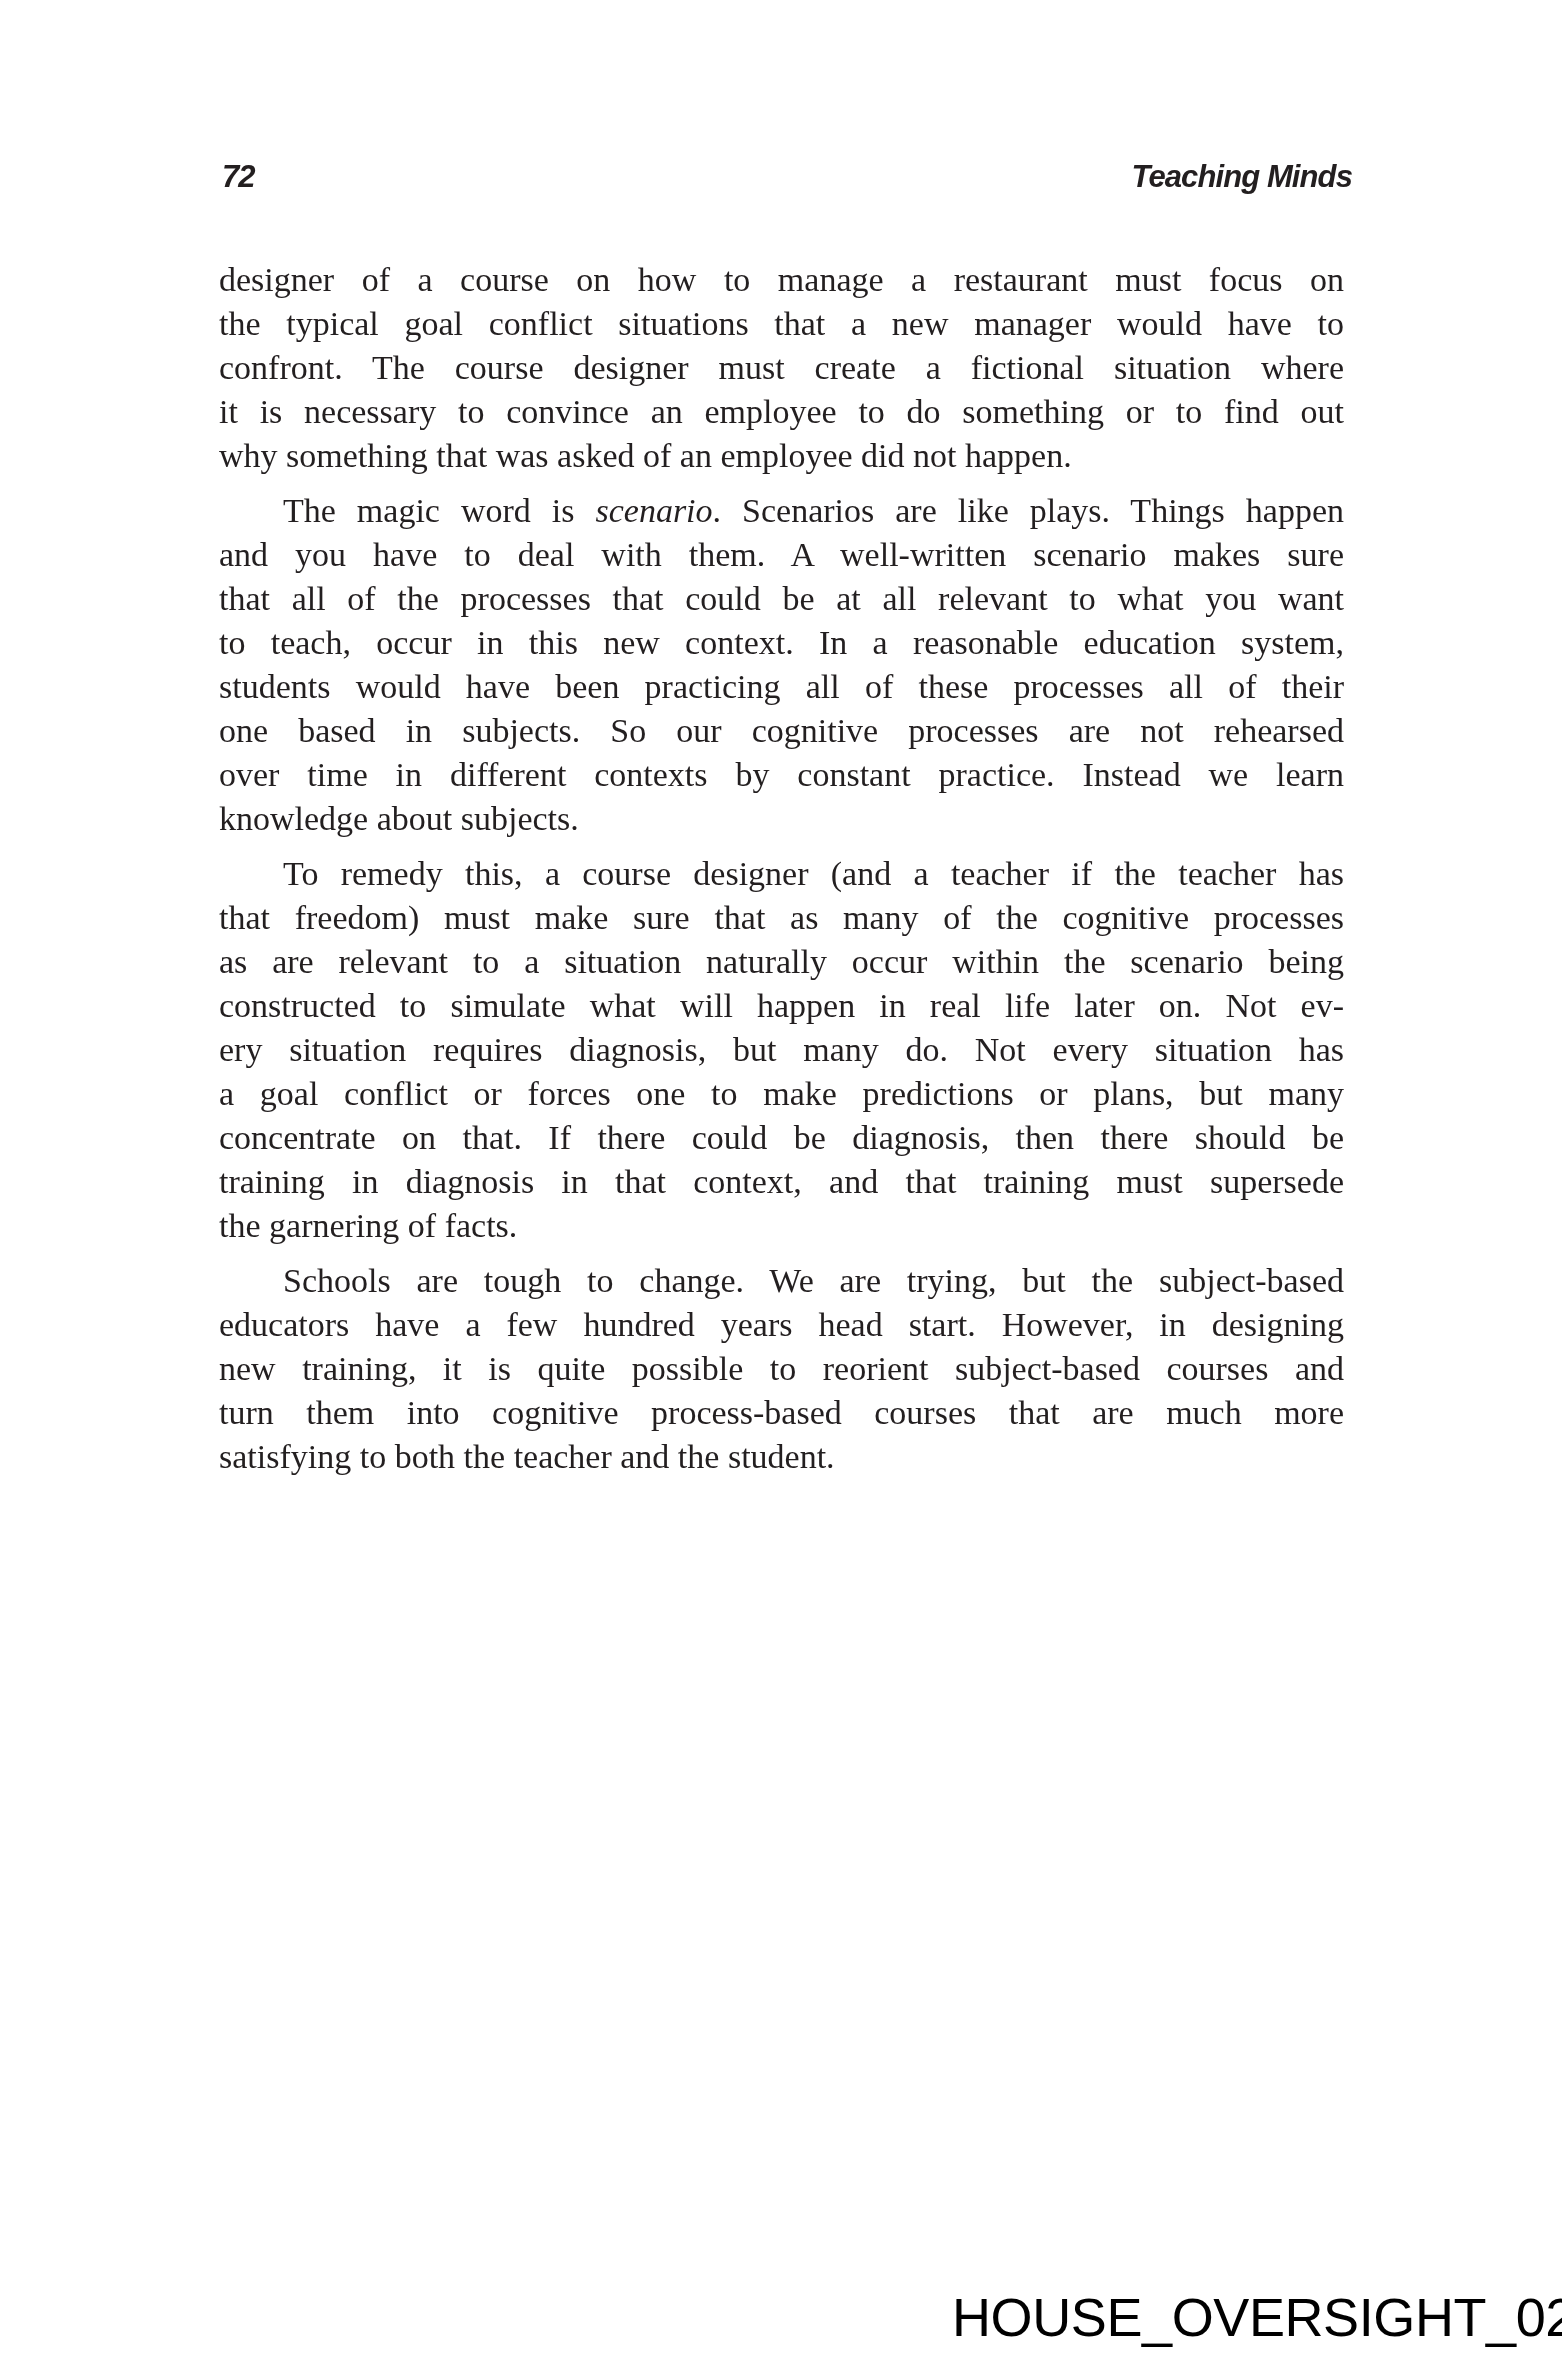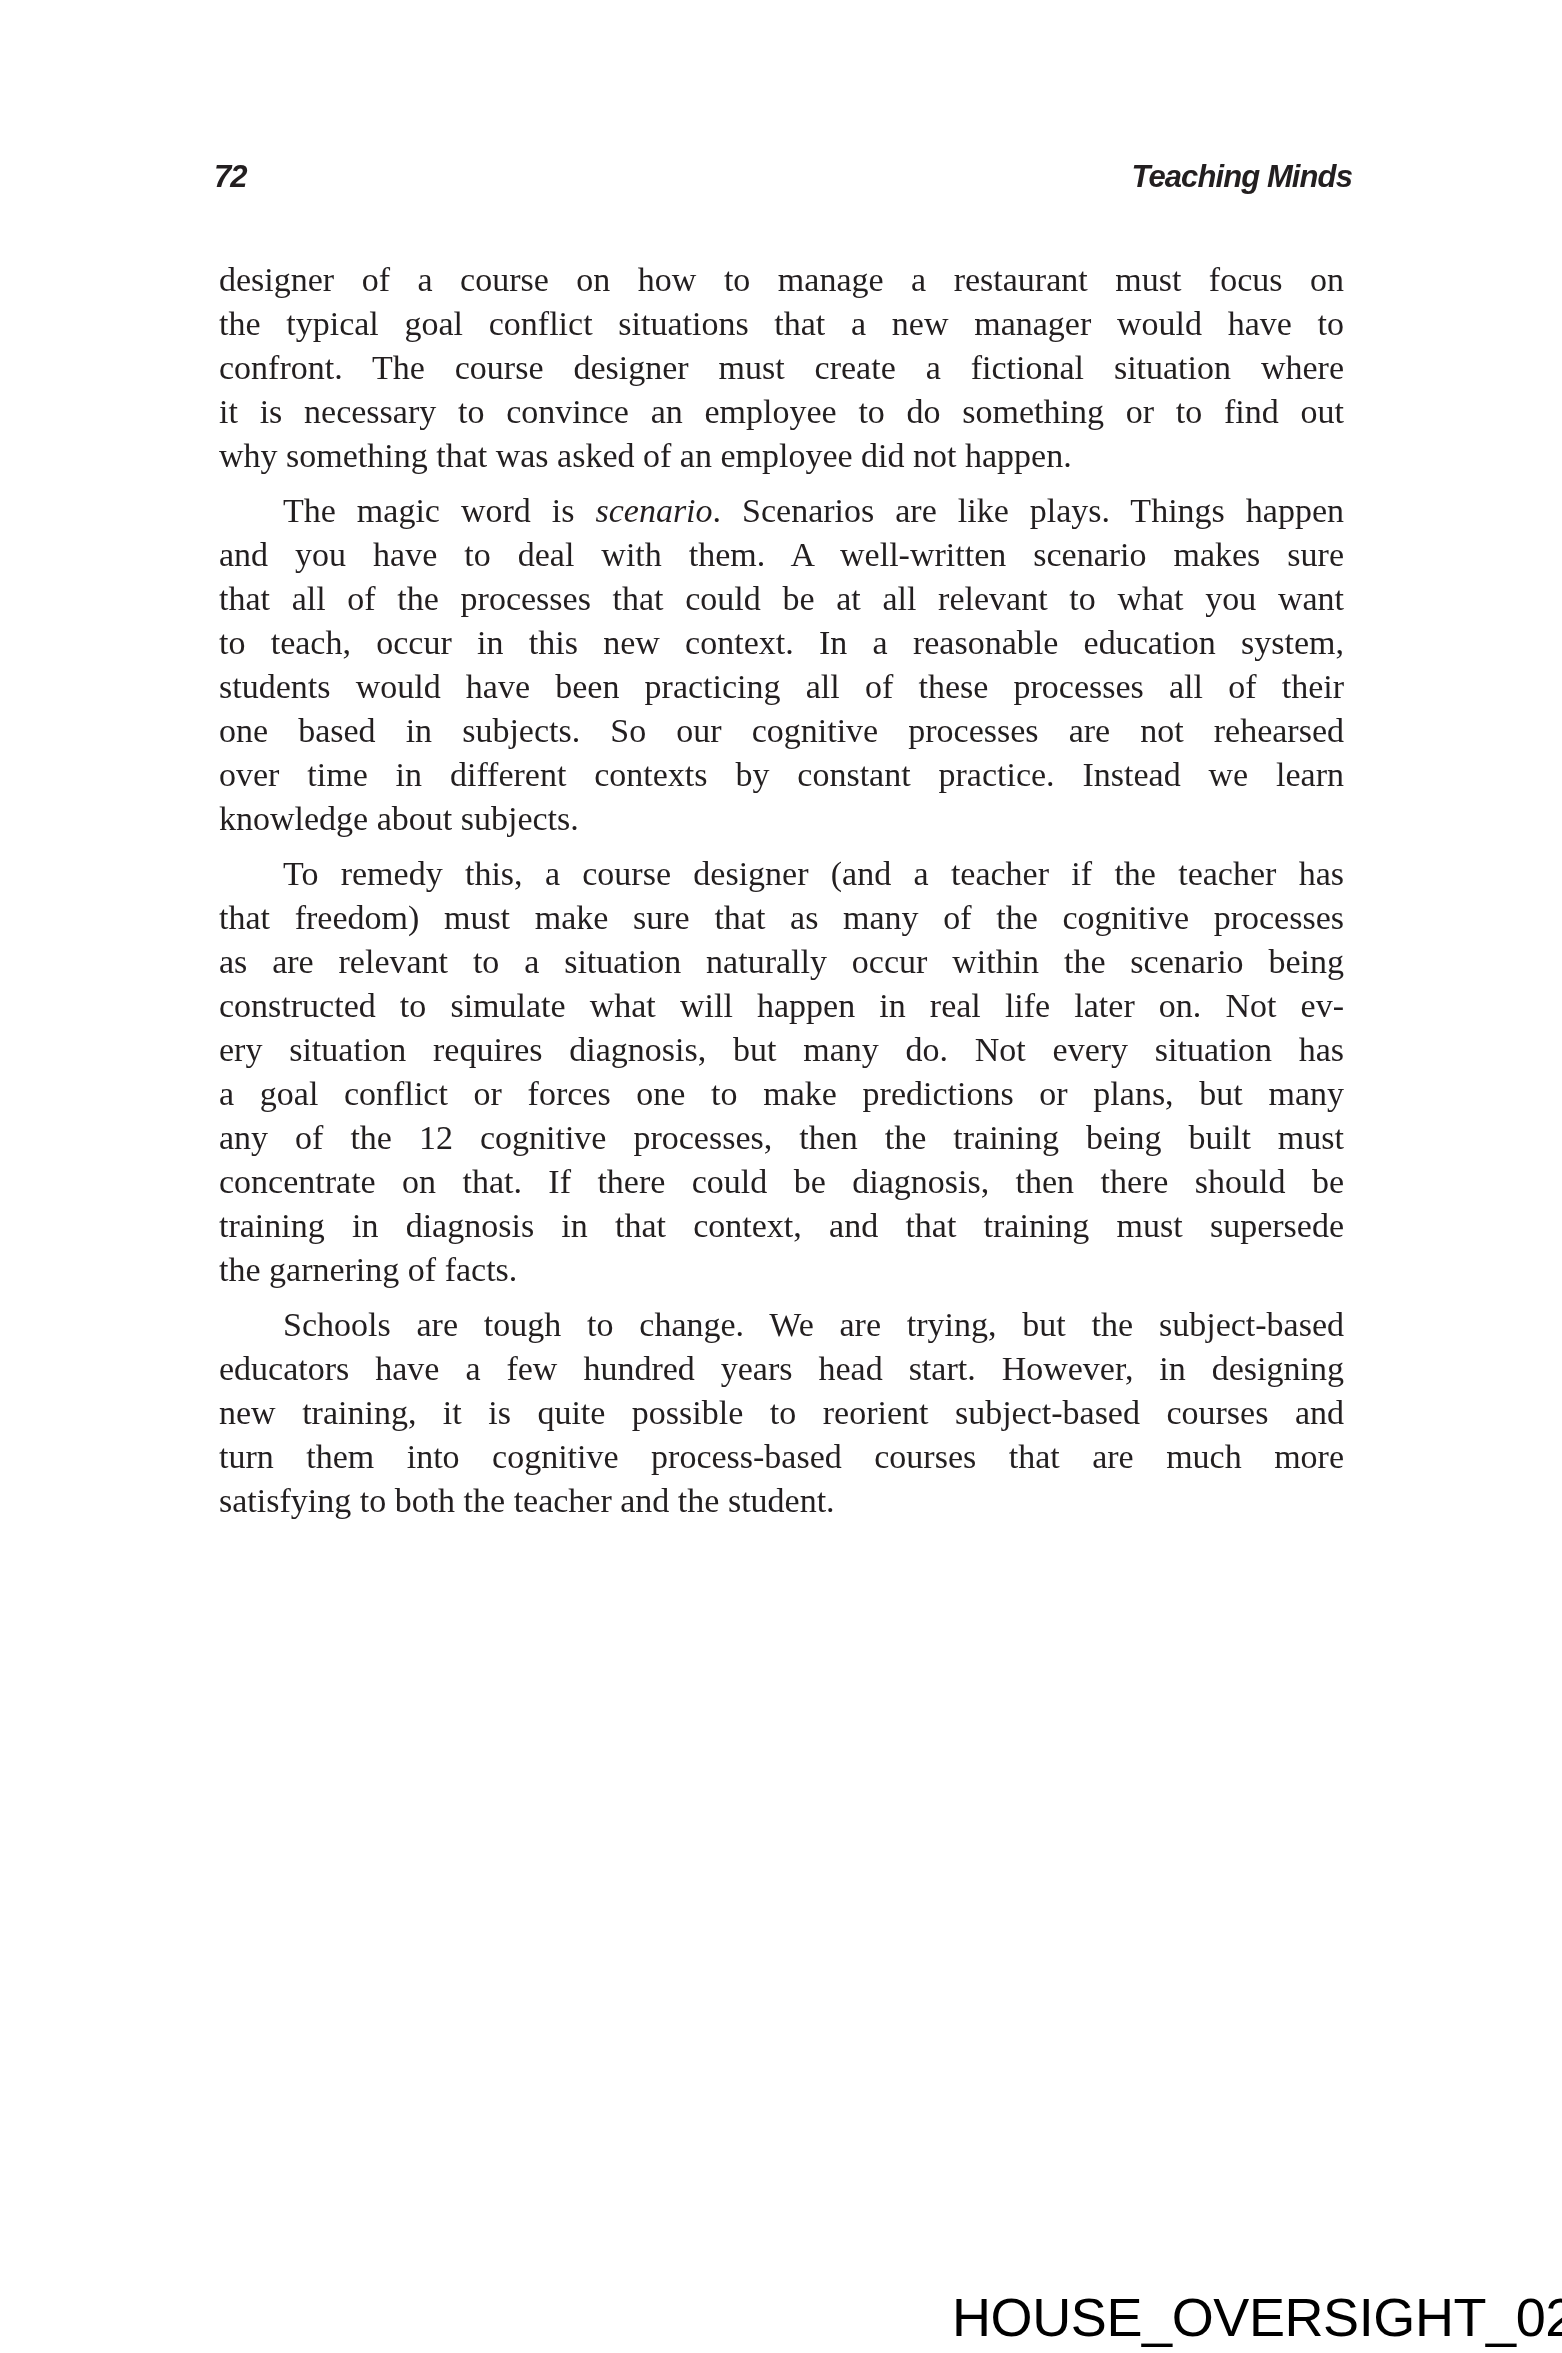--- a/index.html
+++ b/index.html
@@ -23,21 +23,21 @@
       font-family: "Liberation Sans", "DejaVu Sans", sans-serif;
       font-weight: bold;
       font-style: italic;
       font-size: 31px;
       line-height: 37px;
       letter-spacing: -0.9px;
       color: #231f20;
     }
     .running-head .page-number {
       position: absolute;
-      left: 4px;
+      left: 12px;
       top: 0;
     }
     .running-head .book-title {
       position: absolute;
       right: 4px;
       top: 0;
     }
     .body-text {
       position: absolute;
       left: 208px;
@@ -100,21 +100,20 @@
       <span class="line">over time in different contexts by constant practice. Instead we learn</span>
       <span class="line last">knowledge about subjects.</span>
     </div>
   <div class="paragraph">
       <span class="line first-indent">To remedy this, a course designer (and a teacher if the teacher has</span>
       <span class="line">that freedom) must make sure that as many of the cognitive processes</span>
       <span class="line">as are relevant to a situation naturally occur within the scenario being</span>
       <span class="line">constructed to simulate what will happen in real life later on. Not ev-</span>
       <span class="line">ery situation requires diagnosis, but many do. Not every situation has</span>
       <span class="line">a goal conflict or forces one to make predictions or plans, but many</span>
-      <span class="line">any of the 12 cognitive processes, then the training being built must</span>
       <span class="line">concentrate on that. If there could be diagnosis, then there should be</span>
       <span class="line">training in diagnosis in that context, and that training must supersede</span>
       <span class="line last">the garnering of facts.</span>
     </div>
   <div class="paragraph">
       <span class="line first-indent">Schools are tough to change. We are trying, but the subject-based</span>
       <span class="line">educators have a few hundred years head start. However, in designing</span>
       <span class="line">new training, it is quite possible to reorient subject-based courses and</span>
       <span class="line">turn them into cognitive process-based courses that are much more</span>
       <span class="line last">satisfying to both the teacher and the student.</span>

